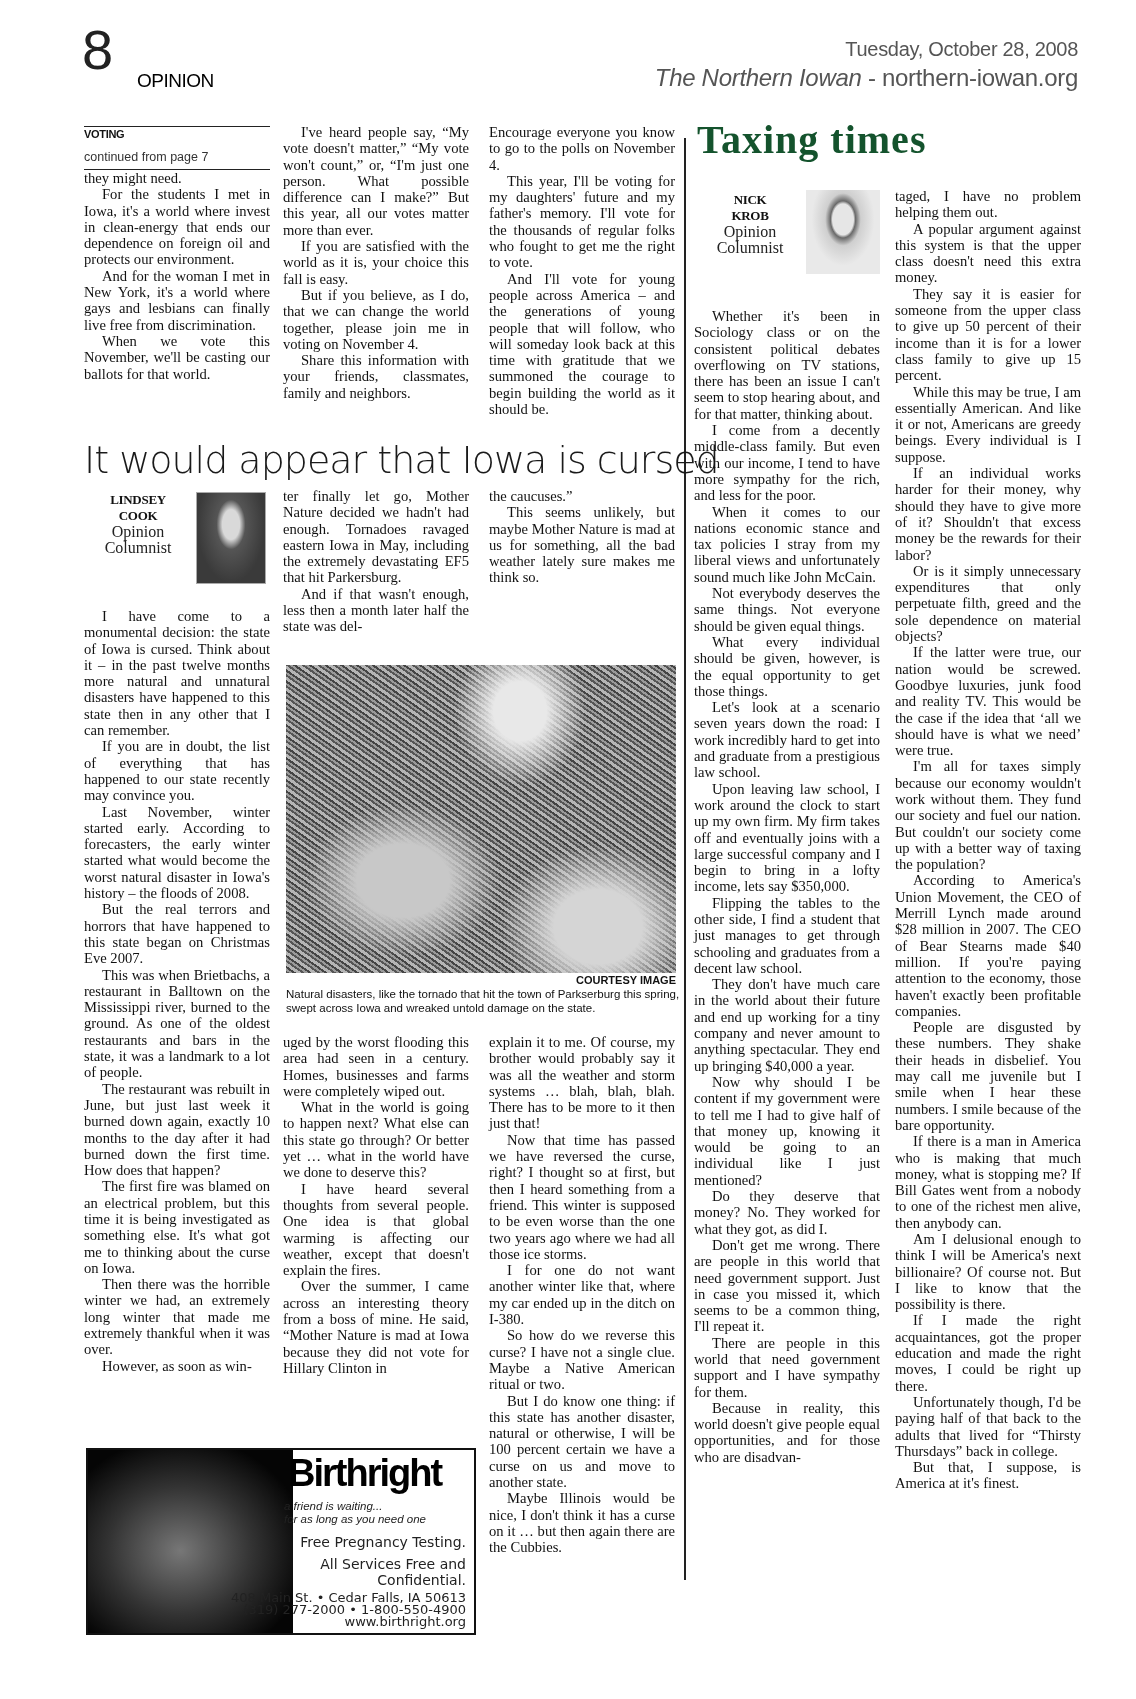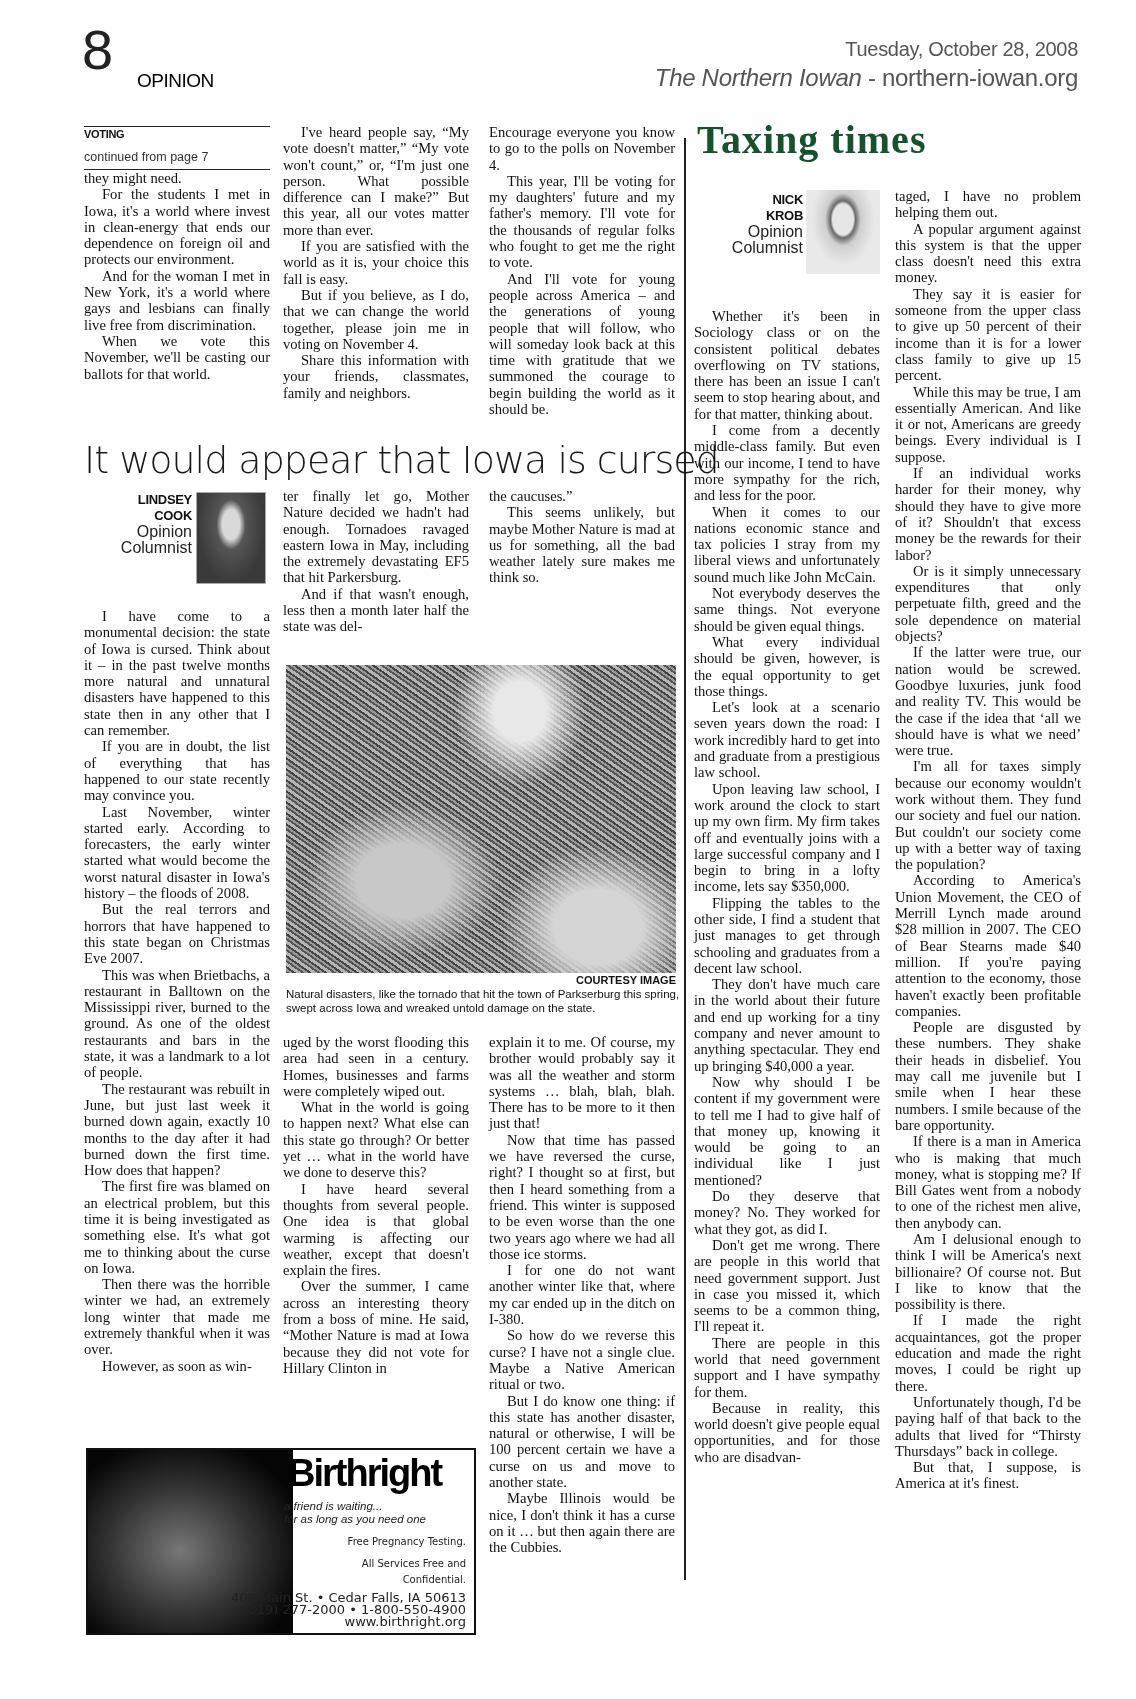--- a/index.html
+++ b/index.html
@@ -20,34 +20,34 @@
   .col p.noind { text-indent: 0; }
 
   .rule { position: absolute; background: #222; }
 
   .kicker { font-family: "Liberation Sans", sans-serif; font-weight: bold; font-size: 11px; letter-spacing: -0.3px; }
   .cont { font-family: "Liberation Sans", sans-serif; font-size: 12.5px; color: #333; }
 
   .headline-serif { font-family: "Liberation Serif", serif; font-weight: bold; font-size: 40px; letter-spacing: 1px; color: #14532d; }
   .headline-sans { font-family: "DejaVu Sans", sans-serif; font-weight: 300; font-size: 38px; letter-spacing: -1px; color: #1a1a1a; }
 
-  .byline { text-align: right; font-family: Liberation Sans, sans-serif; }
+  .byline { text-align: center; font-family: Liberation Serif, serif; }
   .byline .nm { font-weight: bold; font-size: 13px; line-height: 16px; letter-spacing: -0.3px; }
   .byline .role { font-size: 16px; line-height: 16px; color: #222; }
 
   .photo { position: absolute; background: repeating-radial-gradient(circle at 50% 40%, #bbb 0 1px, #ddd 1px 3px); border: 1px solid #aaa; overflow: hidden; }
 
   .caption-credit { font-family: "Liberation Sans", sans-serif; font-weight: bold; font-size: 11px; text-align: right; }
   .caption { font-family: "Liberation Sans", sans-serif; font-size: 11.5px; line-height: 14px; color: #111; }
 
   .ad { position: absolute; border: 2px solid #111; background: #fff; overflow: hidden; }
   .ad-photo { position: absolute; left: 0; top: 0; width: 205px; height: 100%; background: radial-gradient(ellipse at 45% 55%, #777 0%, #333 45%, #050505 80%); }
   .ad-logo { position: absolute; font-family: "Liberation Sans", sans-serif; font-weight: 900; font-size: 38px; letter-spacing: -2px; color: #000; }
   .ad-tag { position: absolute; font-family: "Liberation Sans", sans-serif; font-style: italic; font-size: 11.5px; line-height: 13px; color: #222; }
-  .ad-line { position: absolute; right: 8px; text-align: right; font-family: "DejaVu Sans", sans-serif; font-size: 10px; line-height: 16px; color: #222; }
+  .ad-line { position: absolute; right: 8px; text-align: right; font-family: "DejaVu Sans", sans-serif; font-size: 14px; line-height: 16px; color: #222; }
   .ad-small { position: absolute; right: 8px; text-align: right; font-family: "DejaVu Sans", sans-serif; font-size: 13px; line-height: 12px; color: #222; }
 </style>
 </head>
 <body>
 
 <div class="abs page-num">8</div>
 <div class="abs section-name">OPINION</div>
 <div class="abs date">Tuesday, October 28, 2008</div>
 <div class="abs pub"><i>The Northern Iowan</i><span> - </span><span>northern-iowan.org</span></div>
 

